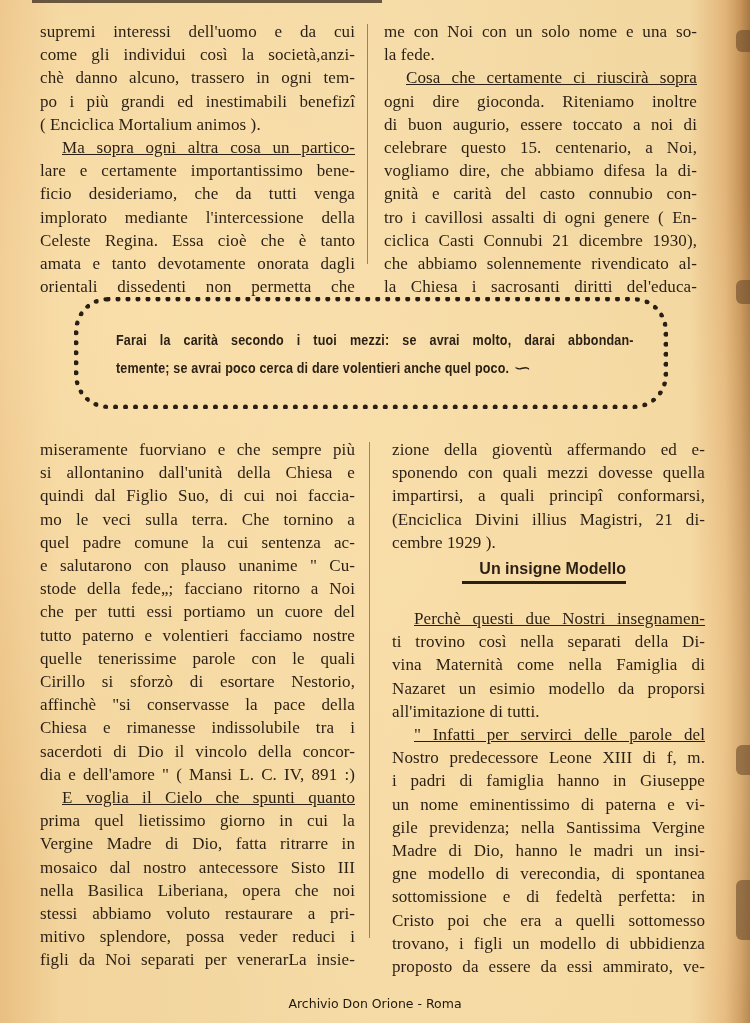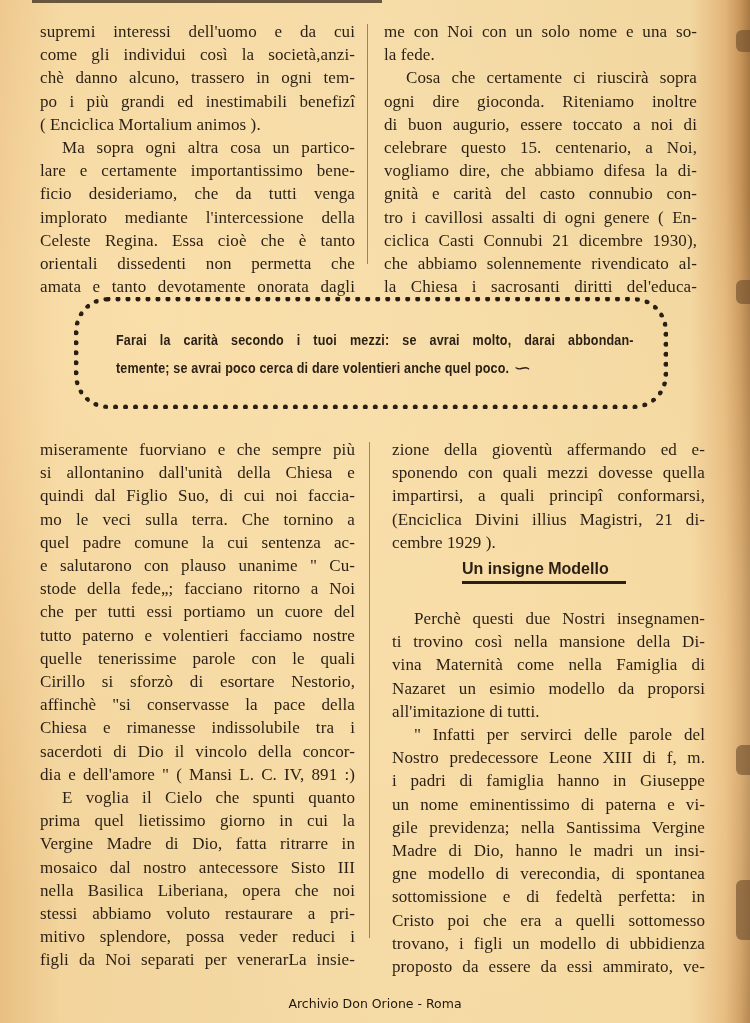--- a/index.html
+++ b/index.html
@@ -23,21 +23,21 @@
     }
     .col {
       position: absolute;
       font-size: 17px;
       line-height: 23.2px;
       text-align: justify;
       letter-spacing: 0.1px;
     }
     .col .line { display: block; text-align: justify; text-align-last: justify; white-space: nowrap; }
     .col .line.last { text-align-last: left; }
-    .col .line.indent { padding-left: 22px; }
+    .col .line.indent { padding-left: 22px; text-decoration: underline; }
     .col-left-top { left: 40px; top: 20px; width: 315px; }
     .col-right-top { left: 384px; top: 20px; width: 313px; }
     .col-left-bot { left: 40px; top: 438px; width: 315px; }
     .col-right-bot { left: 392px; top: 438px; width: 313px; }
     .col-divider {
       position: absolute; width: 1px; background: #4a3a28; opacity: 0.55;
     }
     .div-top { left: 367px; top: 24px; height: 240px; }
     .div-bot { left: 369px; top: 442px; height: 496px; }
 
@@ -62,21 +62,21 @@
     .quote-text .line { display: block; white-space: nowrap; }
     .quote-text .l1 { text-align: justify; text-align-last: justify; }
     .ornament-icon {
       display: inline-block; font-family: "DejaVu Sans", sans-serif;
       font-weight: normal; font-size: 18px; margin-left: 8px;
       transform: scaleX(1.4); vertical-align: -1px;
     }
 
     .section-heading {
       position: absolute; left: 462px; top: 560px; width: 164px;
-      text-align: left;
+      text-align: right;
       font-family: "Liberation Sans", "DejaVu Sans", sans-serif;
       font-weight: bold; font-size: 16px;
       color: #2a1f14;
     }
     .heading-underline {
       position: absolute; left: 462px; top: 581px; width: 164px; height: 3px;
       background: #2a1f14;
     }
 
     .footer {
@@ -101,22 +101,22 @@
       <span class="line">supremi interessi dell'uomo e da cui</span>
       <span class="line">come gli individui così la società,anzi-</span>
       <span class="line">chè danno alcuno, trassero in ogni tem-</span>
       <span class="line">po i più grandi ed inestimabili benefizî</span>
       <span class="line last">( Enciclica Mortalium animos ).</span>
       <span class="line indent">Ma sopra ogni altra cosa un partico-</span>
       <span class="line">lare e certamente importantissimo bene-</span>
       <span class="line">ficio desideriamo, che da tutti venga</span>
       <span class="line">implorato mediante l'intercessione della</span>
       <span class="line">Celeste Regina. Essa cioè che è tanto</span>
+      <span class="line">amata e tanto devotamente onorata dagli</span>
       <span class="line">orientali dissedenti non permetta che</span>
-      <span class="line">amata e tanto devotamente onorata dagli</span>
     </div>
   <div class="col-divider div-top"></div>
   <div class="col col-right-top">
       <span class="line">me con Noi con un solo nome e una so-</span>
       <span class="line last">la fede.</span>
       <span class="line indent">Cosa che certamente ci riuscirà sopra</span>
       <span class="line">ogni dire gioconda. Riteniamo inoltre</span>
       <span class="line">di buon augurio, essere toccato a noi di</span>
       <span class="line">celebrare questo 15. centenario, a Noi,</span>
       <span class="line">vogliamo dire, che abbiamo difesa la di-</span>
@@ -163,21 +163,21 @@
     <div>
         <span class="line">zione della gioventù affermando ed e-</span>
         <span class="line">sponendo con quali mezzi dovesse quella</span>
         <span class="line">impartirsi, a quali principî conformarsi,</span>
         <span class="line">(Enciclica Divini illius Magistri, 21 di-</span>
         <span class="line last">cembre 1929 ).</span>
       </div>
     <div style="height:53px"></div>
     <div>
         <span class="line indent">Perchè questi due Nostri insegnamen-</span>
-        <span class="line">ti trovino così nella mansione della Di-</span>
+        <span class="line">ti trovino così nella separati della Di-</span>
         <span class="line">vina Maternità come nella Famiglia di</span>
         <span class="line">Nazaret un esimio modello da proporsi</span>
         <span class="line last">all'imitazione di tutti.</span>
         <span class="line indent">" Infatti per servirci delle parole del</span>
         <span class="line">Nostro predecessore Leone XIII di f, m.</span>
         <span class="line">i padri di famiglia hanno in Giuseppe</span>
         <span class="line">un nome eminentissimo di paterna e vi-</span>
         <span class="line">gile previdenza; nella Santissima Vergine</span>
         <span class="line">Madre di Dio, hanno le madri un insi-</span>
         <span class="line">gne modello di verecondia, di spontanea</span>

